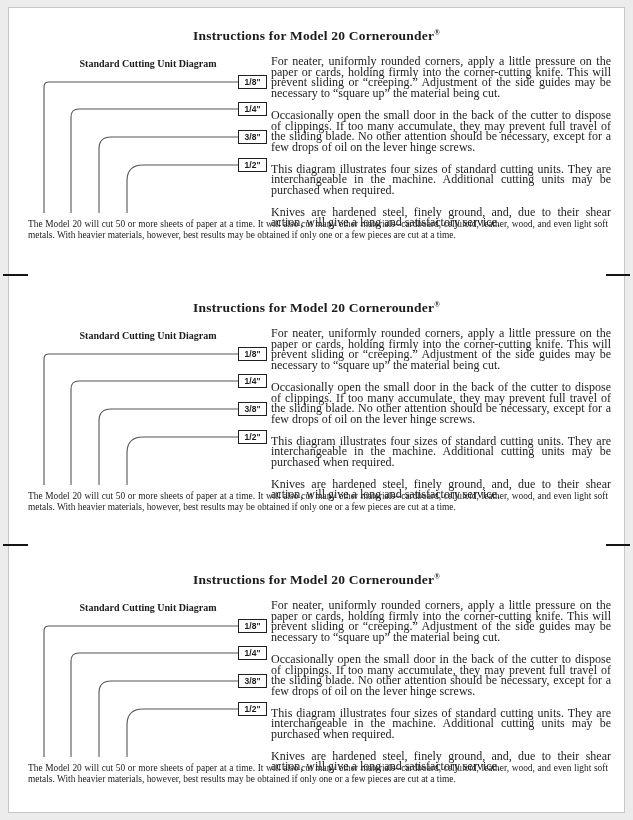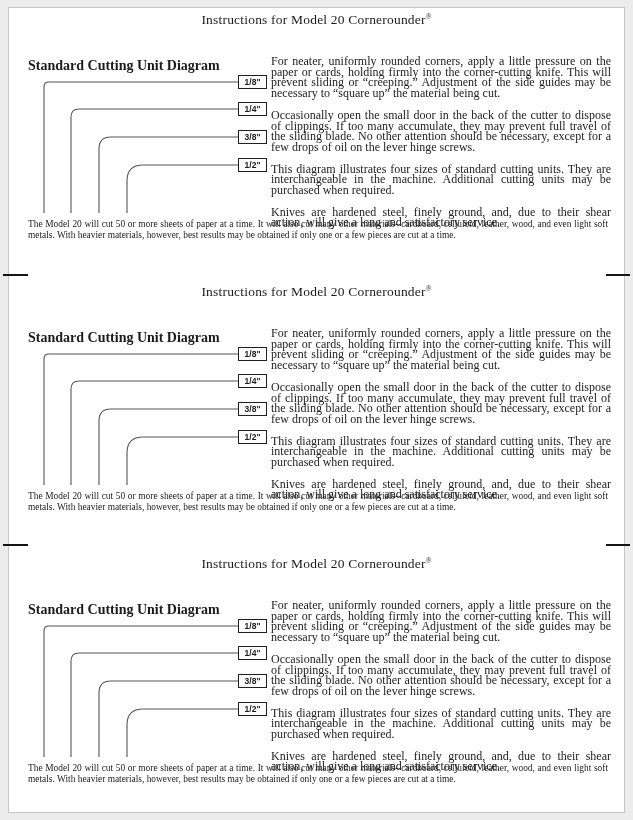--- a/index.html
+++ b/index.html
@@ -14,32 +14,32 @@
     position:absolute; left:8px; top:7px;
     width:617px; height:806px;
     box-sizing:border-box;
     background:#ffffff;
     border:1px solid #c6c6c6;
   }
   .section {
     position:absolute; left:0; width:615px; height:272px;
   }
   .sec-title {
-    position:absolute; top:4px; left:0; width:100%;
+    position:absolute; top:20px; left:0; width:100%;
     text-align:center;
-    font-weight:normal; font-size:13.5px; color:#1b1b1b;
+    font-weight:bold; font-size:13.5px; color:#1b1b1b;
     letter-spacing:0.2px;
   }
   .sec-title sup {
     font-size:7.5px; vertical-align:super; line-height:0;
   }
   .diagram-heading {
     position:absolute; top:50px; left:19px; width:240px;
-    text-align:left;
-    font-weight:bold; font-size:14px; color:#1b1b1b;
+    text-align:center;
+    font-weight:bold; font-size:10px; color:#1b1b1b;
   }
   .diagram {
     position:absolute; left:19px; top:63px; width:240px; height:146px;
   }
   .diagram svg { position:absolute; left:0; top:0; }
   .size-box {
     position:absolute; left:210px; width:27px; height:12px;
     box-sizing:content-box;
     border:1px solid #1f1f1f;
     background:#ffffff;

